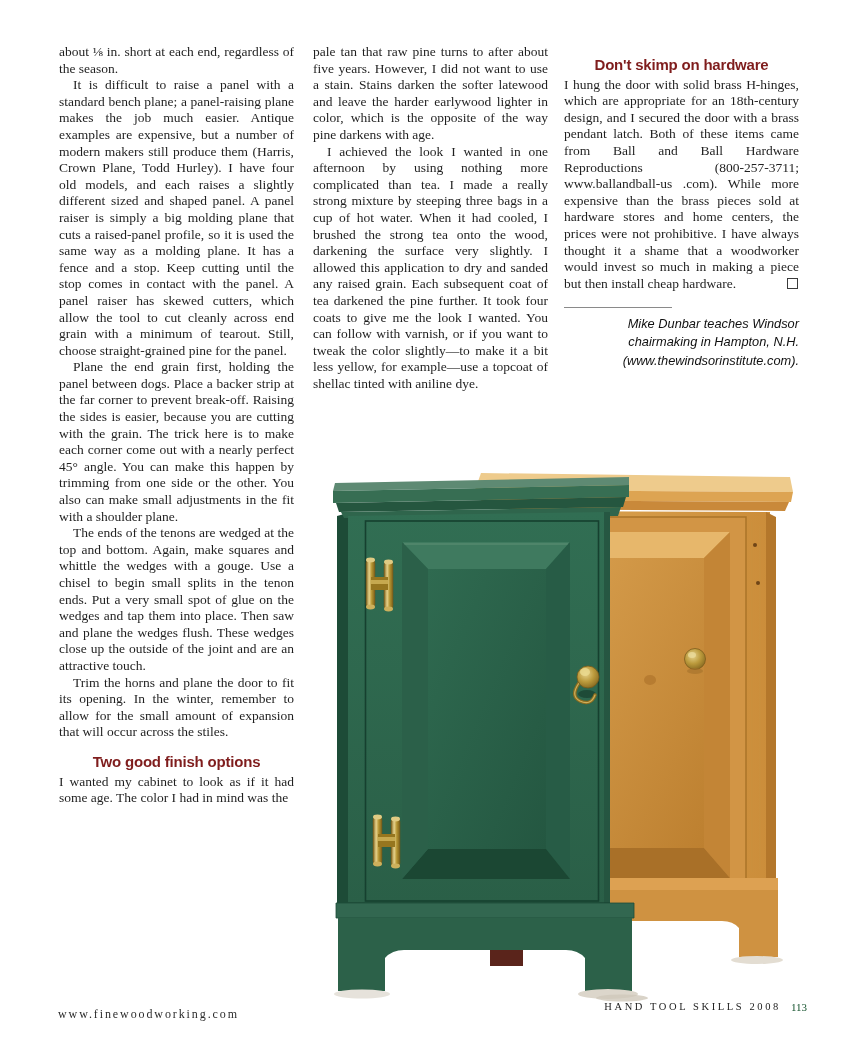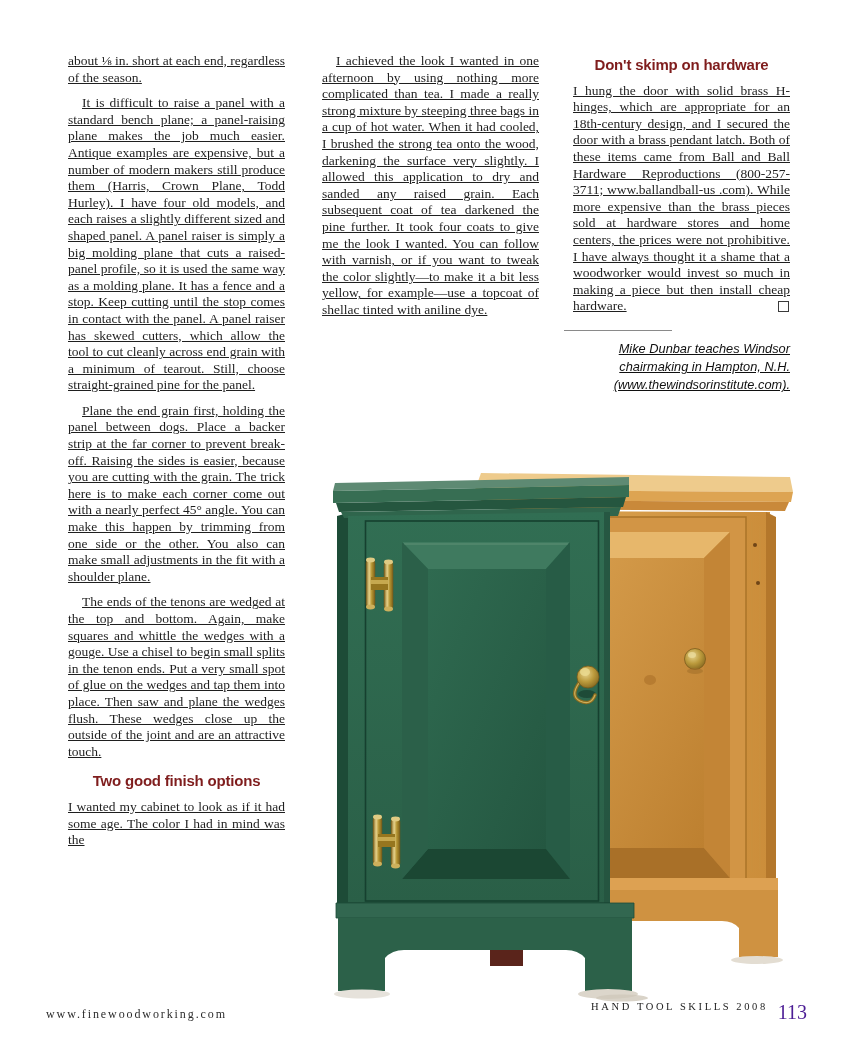--- a/index.html
+++ b/index.html
@@ -5,62 +5,64 @@
   html,body { margin:0; padding:0; background:#ffffff; }
   body { width:856px; height:1050px; position:relative; overflow:hidden;
          font-family:"Liberation Serif", serif; color:#1f1f1f; }
 
   .col { position:absolute; top:44px; width:235px; font-size:13.5px;
          line-height:16.6px; text-align:justify; }
   .col-left   { left:59px;  }
   .col-middle { left:313px; }
   .col-right  { left:564px; }
 
-  .col p { margin:9px; text-indent:14px;text-decoration:underline; }
+  .col p { margin:0; text-indent:14px; }
   .col p.noindent { text-indent:0; }
   .lead { font-weight:bold; }
 
   h3.subhead { font-family:"Liberation Sans", sans-serif; font-weight:bold;
                font-size:15px; letter-spacing:-0.2px; color:#7f1d1d;
                margin:13px 0 3px 0; text-align:center; }
 
   .article-end { position:relative; }
   .endmark { position:absolute; right:1px; bottom:3px; width:9px; height:9px;
              border:1.3px solid #3a3a3a; background:#fff; }
 
   .bio-rule { width:108px; border:0; border-top:1px solid #8a8a8a;
               margin:15px 0 7px 0; }
   .bio { font-family:"Liberation Sans", sans-serif; font-style:italic;
          font-size:12.8px; line-height:1.42; text-align:right; color:#101010; }
 
   .photo { position:absolute; left:328px; top:450px; width:496px; height:554px; }
   .photo svg { display:block; width:100%; height:100%; }
 
-  .footer-left { position:absolute; left:46px; top:1007px; font-size:12px;
+  .footer-left { position:absolute; left:58px; top:1007px; font-size:12px;
                  letter-spacing:1.9px; color:#2b2b2b; }
   .footer-right { position:absolute; right:49px; top:1001px; display:flex;
                   align-items:flex-start; gap:10px; color:#222; }
   .footer-right .issue   { font-size:10.5px; letter-spacing:2.6px; }
-  .footer-right .pagenum { font-size:20px; color:#4c1d95; }
+  .footer-right .pagenum { font-size:11px; color:#14532d; }
 </style>
 </head>
 <body>
 
 <div class="page">
 
   <div class="col col-left">
     <p class="noindent">about ⅛ in. short at each end, regardless of the season.</p>
     <p>It is difficult to raise a panel with a standard bench plane; a panel-raising plane makes the job much easier. Antique examples are expensive, but a number of modern makers still produce them (Harris, Crown Plane, Todd Hurley). I have four old models, and each raises a slightly different sized and shaped panel. A panel raiser is simply a big molding plane that cuts a raised-panel profile, so it is used the same way as a molding plane. It has a fence and a stop. Keep cutting until the stop comes in contact with the panel. A panel raiser has skewed cutters, which allow the tool to cut cleanly across end grain with a minimum of tearout. Still, choose straight-grained pine for the panel.</p>
     <p>Plane the end grain first, holding the panel between dogs. Place a backer strip at the far corner to prevent break-off. Raising the sides is easier, because you are cutting with the grain. The trick here is to make each corner come out with a nearly perfect 45° angle. You can make this happen by trimming from one side or the other. You also can make small adjustments in the fit with a shoulder plane.</p>
     <p>The ends of the tenons are wedged at the top and bottom. Again, make squares and whittle the wedges with a gouge. Use a chisel to begin small splits in the tenon ends. Put a very small spot of glue on the wedges and tap them into place. Then saw and plane the wedges flush. These wedges close up the outside of the joint and are an attractive touch.</p>
+    <p>Trim the horns and plane the door to fit its opening. In the winter, remember to allow for the small amount of expansion that will occur across the stiles.</p>
     <h3 class="subhead">Two good finish options</h3>
     <p class="noindent">I wanted my cabinet to look as if it had some age. The color I had in mind was the</p>
   </div>
 
   <div class="col col-middle">
+    <p class="noindent">pale tan that raw pine turns to after about five years. However, I did not want to use a stain. Stains darken the softer latewood and leave the harder earlywood lighter in color, which is the opposite of the way pine darkens with age.</p>
     <p>I achieved the look I wanted in one afternoon by using nothing more complicated than tea. I made a really strong mixture by steeping three bags in a cup of hot water. When it had cooled, I brushed the strong tea onto the wood, darkening the surface very slightly. I allowed this application to dry and sanded any raised grain. Each subsequent coat of tea darkened the pine further. It took four coats to give me the look I wanted. You can follow with varnish, or if you want to tweak the color slightly—to make it a bit less yellow, for example—use a topcoat of shellac tinted with aniline dye.</p>
   </div>
 
   <div class="col col-right">
     <h3 class="subhead">Don't skimp on hardware</h3>
     <p class="noindent article-end">
       <span>I hung the door with solid brass H-hinges, which are appropriate for an 18th-century design, and I secured the door with a brass pendant latch. Both of these items came from Ball and Ball Hardware Reproductions (800-257-3711; www.ballandball-us .com). While more expensive than the brass pieces sold at hardware stores and home centers, the prices were not prohibitive. I have always thought it a shame that a woodworker would invest so much in making a piece but then install cheap hardware.</span>
       <span class="endmark"></span>
     </p>
     <hr class="bio-rule">

